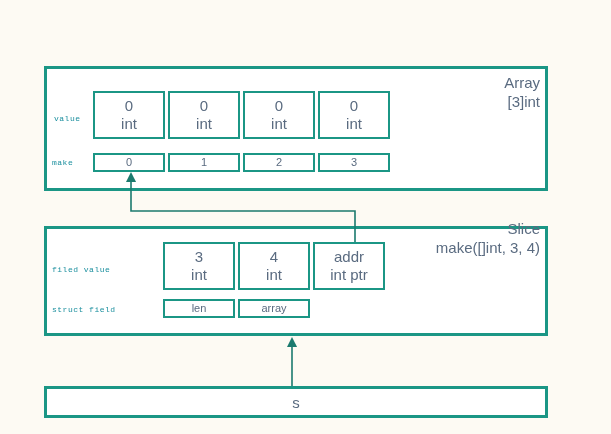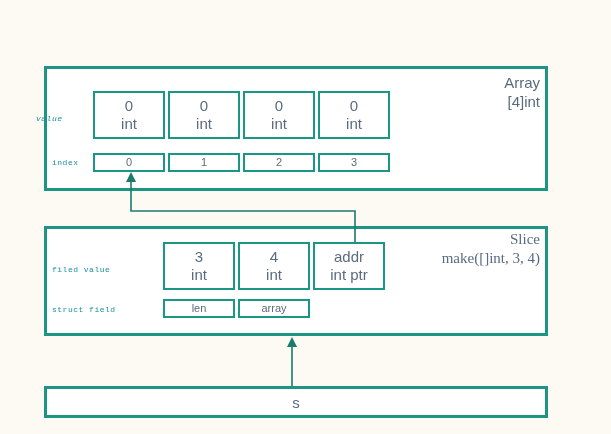--- a/index.html
+++ b/index.html
@@ -110,26 +110,26 @@
 </style>
 </head>
 <body>
 
 <div id="stage">
 
   <div class="container-box" style="left:44px; top:32px; width:504px; height:125px;"></div>
 
   <div class="caption" style="left:400px; top:39px; width:140px;">
     <div>Array</div>
-    <div>[4]int</div>
-  </div>
-
-  <div class="row-label" style="left:36px; top:80px;font-style:italic;">value</div>
-
-  <div class="row-label" style="left:52px; top:124px;">index</div>
+    <div>[3]int</div>
+  </div>
+
+  <div class="row-label" style="left:54px; top:80px;">value</div>
+
+  <div class="row-label" style="left:52px; top:124px;">make</div>
 
   <div class="cell-row" style="left:93px; top:57px;">
     <div class="cell cell-tall" style="width:72px;">
       <span class="cell-main">0</span>
       <span class="cell-sub">int</span>
     </div>
     <div class="cell cell-tall" style="width:72px;">
       <span class="cell-main">0</span>
       <span class="cell-sub">int</span>
     </div>
@@ -145,21 +145,21 @@
 
   <div class="cell-row" style="left:93px; top:119px;">
     <div class="cell cell-short" style="width:72px;">0</div>
     <div class="cell cell-short" style="width:72px;">1</div>
     <div class="cell cell-short" style="width:72px;">2</div>
     <div class="cell cell-short" style="width:72px;">3</div>
   </div>
 
   <div class="container-box" style="left:44px; top:192px; width:504px; height:110px;"></div>
 
-  <div class="caption" style="left:350px; top:196px; width:190px;font-family:Liberation Serif, serif;">
+  <div class="caption" style="left:350px; top:185px; width:190px;">
     <div>Slice</div>
     <div>make([]int, 3, 4)</div>
   </div>
 
   <div class="row-label" style="left:52px; top:231px;text-align:center;">filed value</div>
 
   <div class="row-label" style="left:52px; top:271px;">struct field</div>
 
   <div class="cell-row" style="left:163px; top:208px;">
     <div class="cell cell-tall" style="width:72px;">

